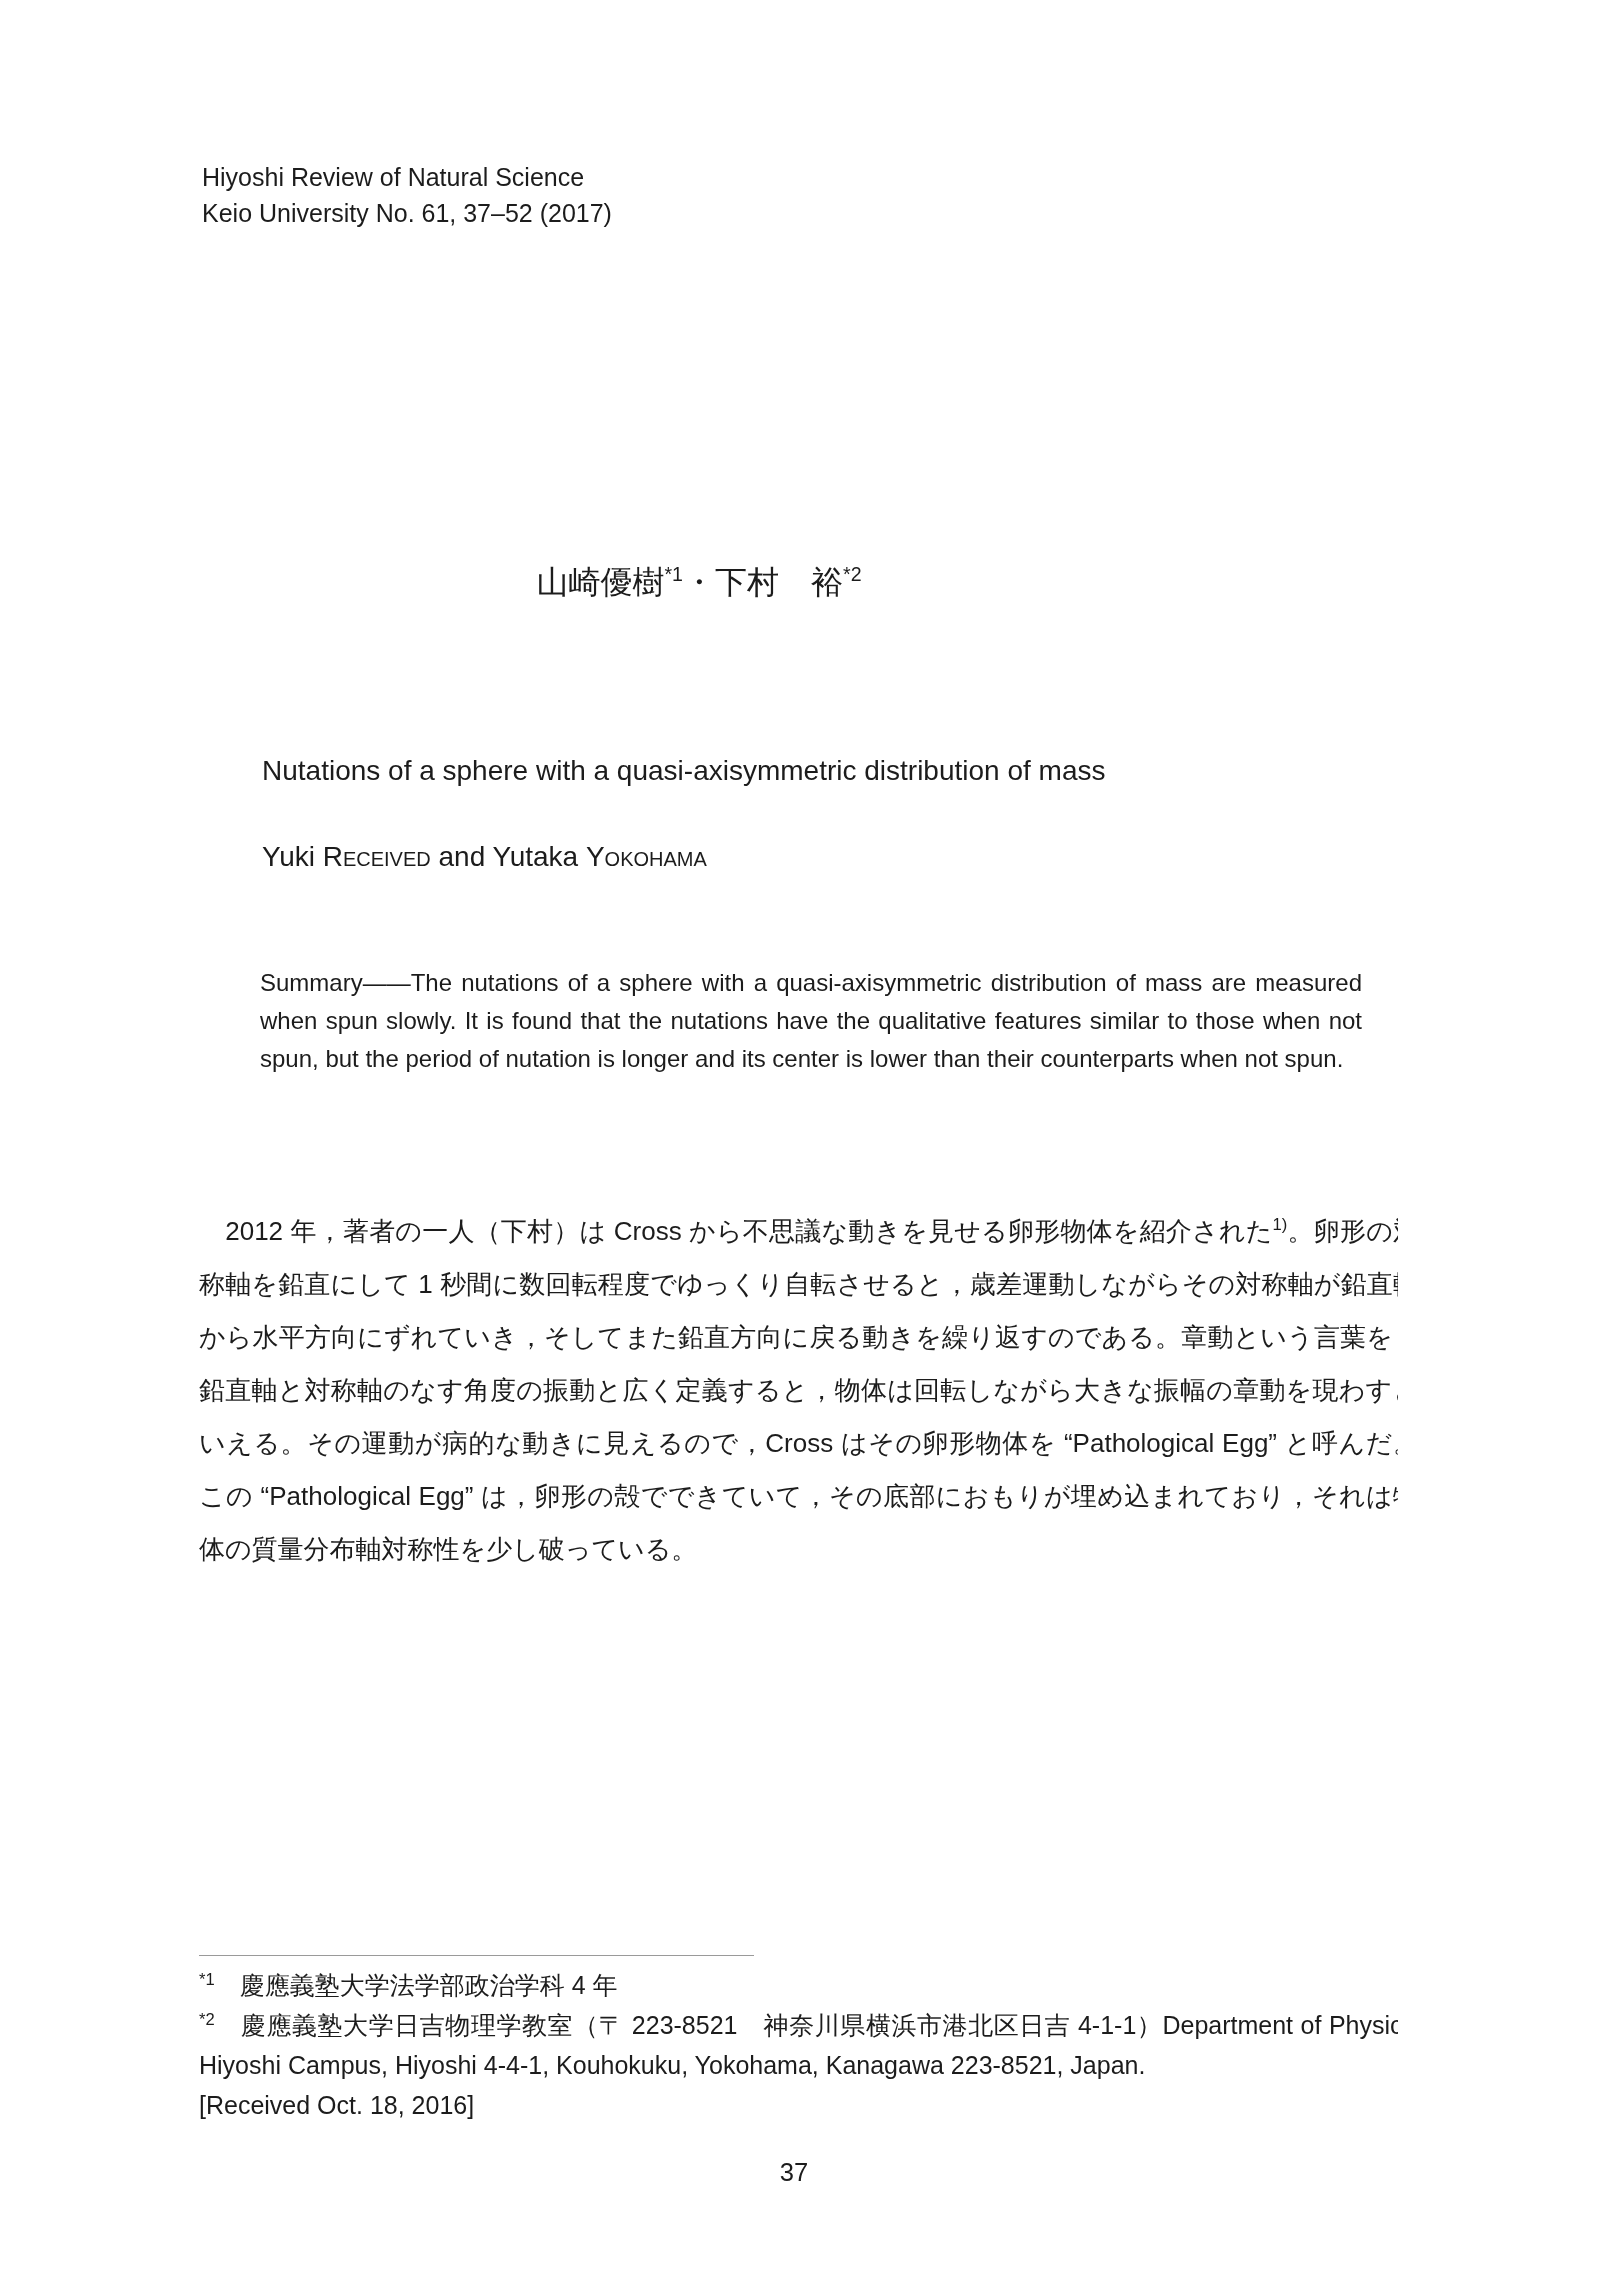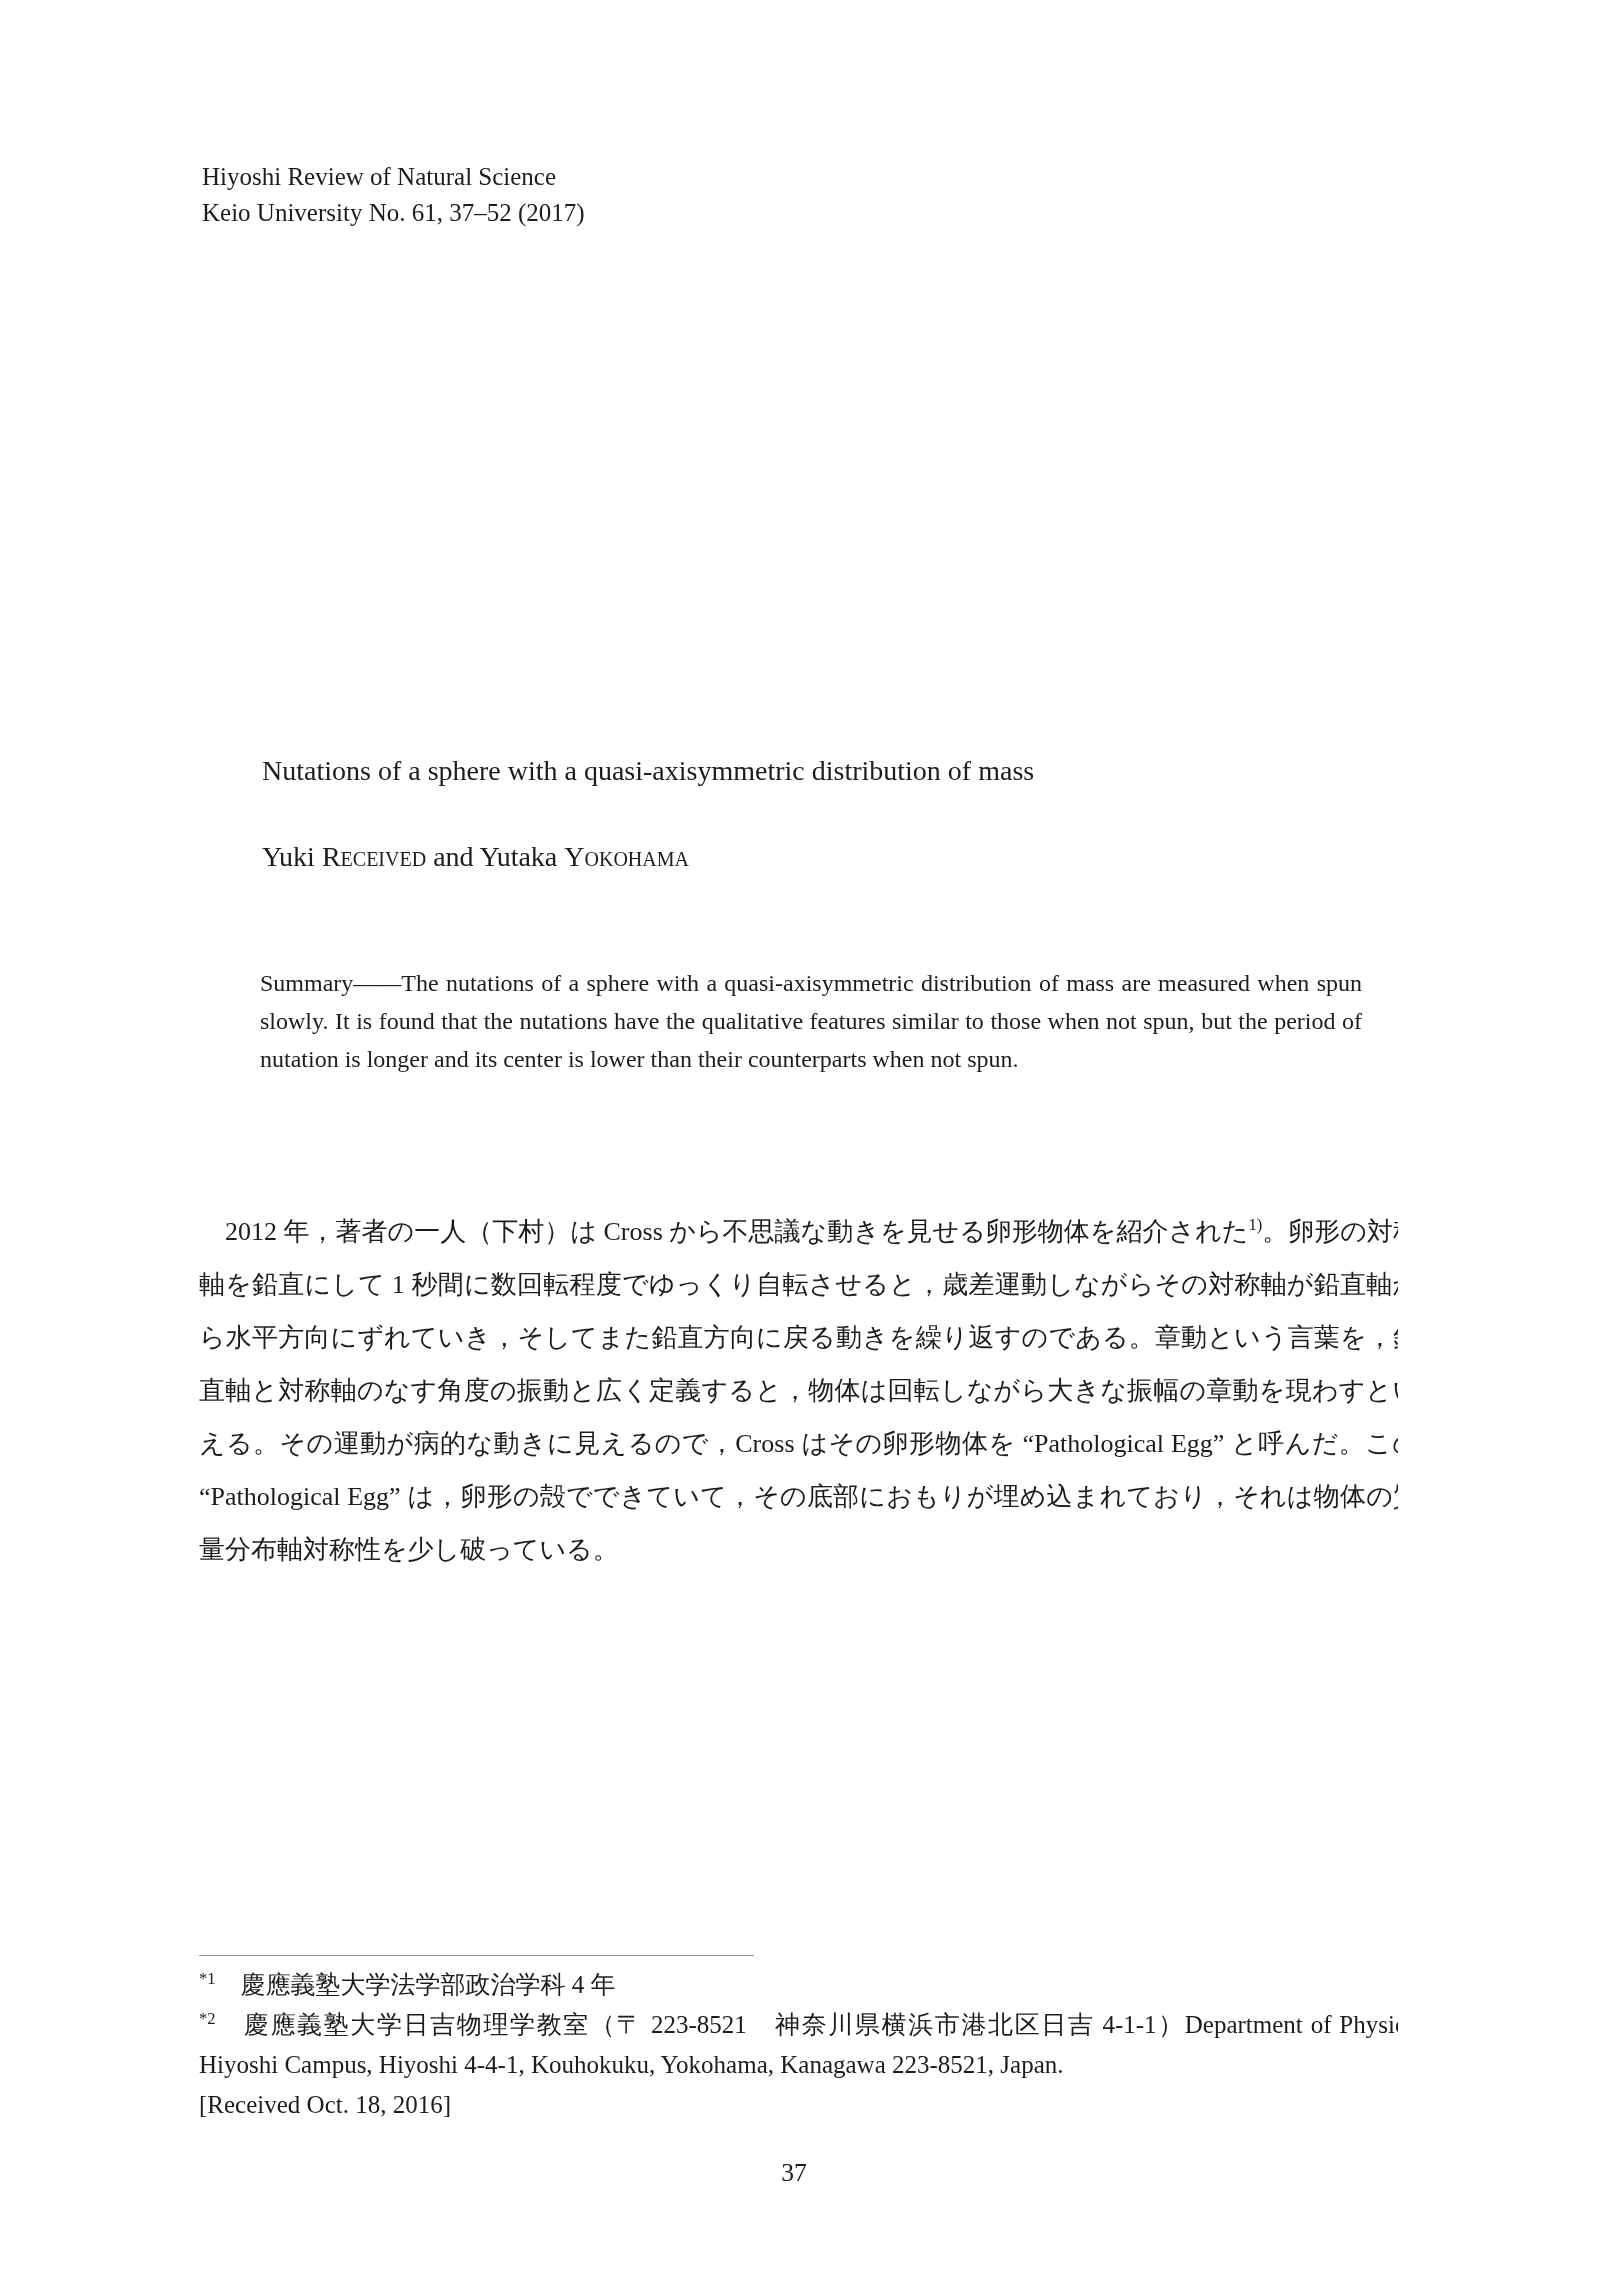--- a/index.html
+++ b/index.html
@@ -6,21 +6,21 @@
     margin: 0;
     padding: 0;
     background: #ffffff;
   }
   .page {
     position: relative;
     width: 1398px;
     height: 2284px;
     background: #ffffff;
     color: #1c1c1c;
-    font-family: Liberation Serif, serif;
+    font-family: Liberation Sans, sans-serif;
     overflow: hidden;
   }
   .journal-header {
     position: absolute;
     left: 202px;
     top: 159px;
     font-size: 25px;
     line-height: 36px;
   }
   .title-jp {
@@ -132,20 +132,21 @@
 <body>
 
 <div class="page">
 
   <div class="journal-header">
     <div>Hiyoshi Review of Natural Science</div>
     <div>Keio University No. 61, 37–52 (2017)</div>
   </div>
 
 
+  <div class="authors-jp"><span>山崎優樹</span><sup>*1</sup><span>・</span><span>下村　裕</span><sup>*2</sup></div>
 
   <div class="title-en">Nutations of a sphere with a quasi-axisymmetric distribution of mass</div>
 
   <div class="authors-en"><span>Yuki </span><span class="sc">Received</span><span> and </span><span>Yutaka </span><span class="sc">Yokohama</span></div>
 
   <p class="summary"><span>Summary</span><span>——</span><span>The nutations of a sphere with a quasi-axisymmetric distribution of mass are measured when spun slowly. It is found that the nutations have the qualitative features similar to those when not spun, but the period of nutation is longer and its center is lower than their counterparts when not spun.</span></p>
 
 
   <div class="body-text">
     <p><span>　2012 年，著者の一人（下村）は Cross から不思議な動きを見せる卵形物体を紹介された</span><sup class="ref">1)</sup><span>。卵形の対称軸を鉛直にして 1 秒間に数回転程度でゆっくり自転させると，歳差運動しながらその対称軸が鉛直軸から水平方向にずれていき，そしてまた鉛直方向に戻る動きを繰り返すのである。章動という言葉を，鉛直軸と対称軸のなす角度の振動と広く定義すると，物体は回転しながら大きな振幅の章動を現わすといえる。その運動が病的な動きに見えるので，Cross はその卵形物体を “Pathological Egg” と呼んだ。この “Pathological Egg” は，卵形の殻でできていて，その底部におもりが埋め込まれており，それは物体の質量分布軸対称性を少し破っている。</span></p>

